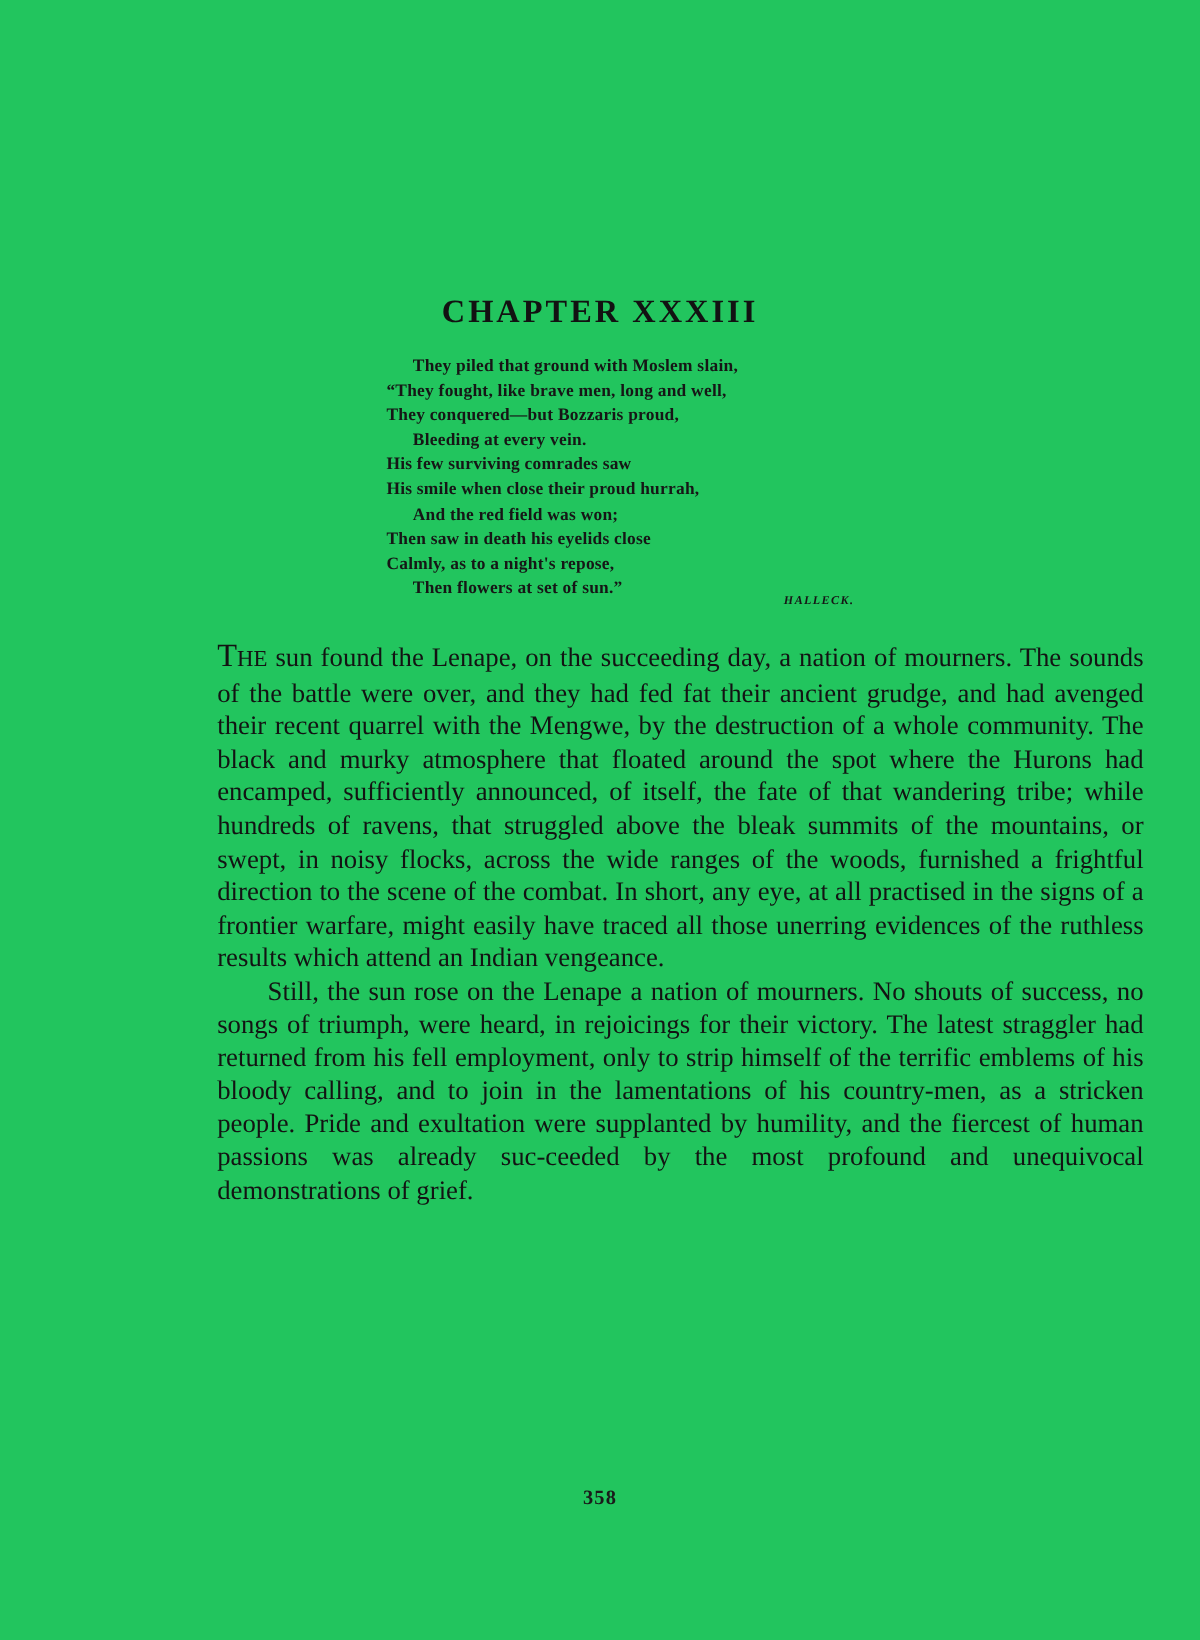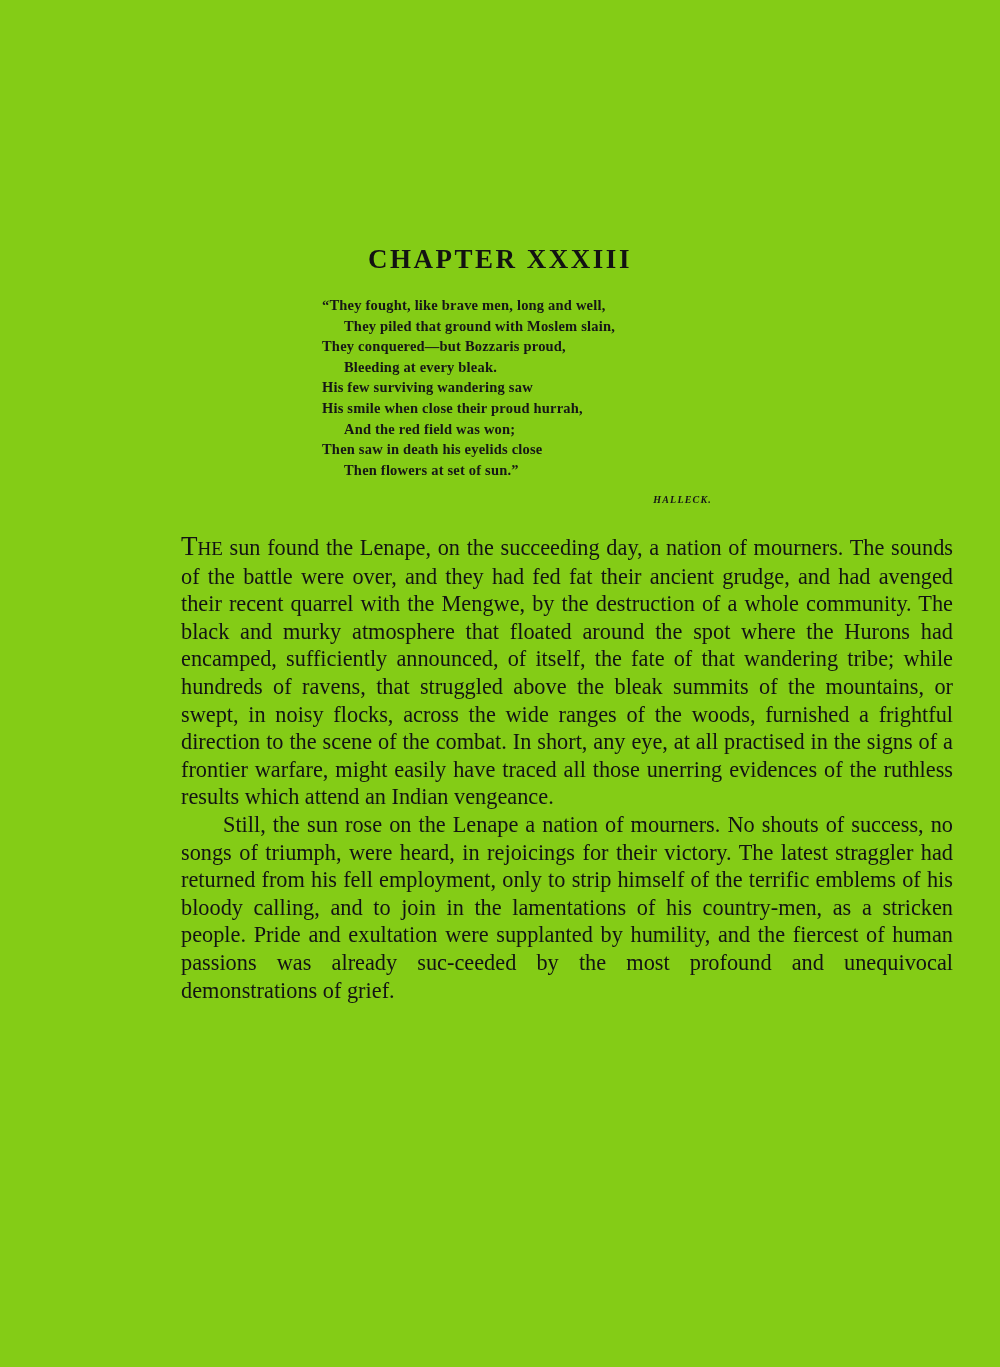--- a/index.html
+++ b/index.html
@@ -13,21 +13,21 @@
     font-family: "Liberation Serif", serif;
     color: #000000;
     position: relative;
     overflow: hidden;
   }
   .page {
     position: absolute;
     left: 0; top: 0;
     width: 1000px;
     height: 1367px;
-    background: #84cc16;
+    background: #22c55e;
   }
   .chapter-title {
     position: absolute;
     left: 0;
     top: 244px;
     width: 1000px;
     text-align: center;
     font-family: "Liberation Serif", serif;
     font-weight: bold;
     font-size: 27px;
@@ -107,34 +107,36 @@
   }
 </style>
 </head>
 <body>
 
 <div class="page">
 
   <div class="chapter-title">CHAPTER  XXXIII</div>
 
   <div class="epigraph">
+    <div class="ln ind">They piled that ground with Moslem slain,</div>
     <div class="ln">“They fought, like brave men, long and well,</div>
-    <div class="ln ind">They piled that ground with Moslem slain,</div>
     <div class="ln">They conquered—but Bozzaris proud,</div>
-    <div class="ln ind">Bleeding at every bleak.</div>
-    <div class="ln">His few surviving wandering saw</div>
+    <div class="ln ind">Bleeding at every vein.</div>
+    <div class="ln">His few surviving comrades saw</div>
     <div class="ln">His smile when close their proud hurrah,</div>
     <div class="ln ind">And the red field was won;</div>
     <div class="ln">Then saw in death his eyelids close</div>
+    <div class="ln">Calmly, as to a night's repose,</div>
     <div class="ln ind">Then flowers at set of sun.”</div>
   </div>
 
   <div class="attribution">
     <span class="small-caps">HALLECK.</span>
   </div>
 
   <div class="body-text">
     <p class="first"><span class="dropcap-word"><span class="big">T</span><span class="sc">HE</span></span><span> sun found the Lenape, on the succeeding day, a nation of mourners.   The sounds of the battle were over, and they had fed fat their ancient grudge, and had avenged their recent quarrel with the Mengwe, by the destruction of a whole community. The black and murky atmosphere that floated around the spot where the Hurons had encamped, sufficiently announced, of itself, the fate of that wandering tribe; while hundreds of ravens, that struggled above the bleak summits of the mountains, or swept, in noisy flocks, across the wide ranges of the woods, furnished a frightful direction to the scene of the combat.   In short, any eye, at all practised in the signs of a frontier warfare, might easily have traced all those unerring evidences of the ruthless results which attend an Indian vengeance.</span></p>
     <p><span>Still, the sun rose on the Lenape a nation of mourners.   No shouts of success, no songs of triumph, were heard, in rejoicings for their victory.   The latest straggler had returned from his fell employment, only to strip himself of the terrific emblems of his bloody calling, and to join in the lamentations of his country-men, as a stricken people.   Pride and exultation were supplanted by humility, and the fiercest of human passions was already suc-ceeded by the most profound and unequivocal demonstrations of grief.</span></p>
   </div>
 
+  <div class="page-number">358</div>
 
 </div>
 
 </body></html>

